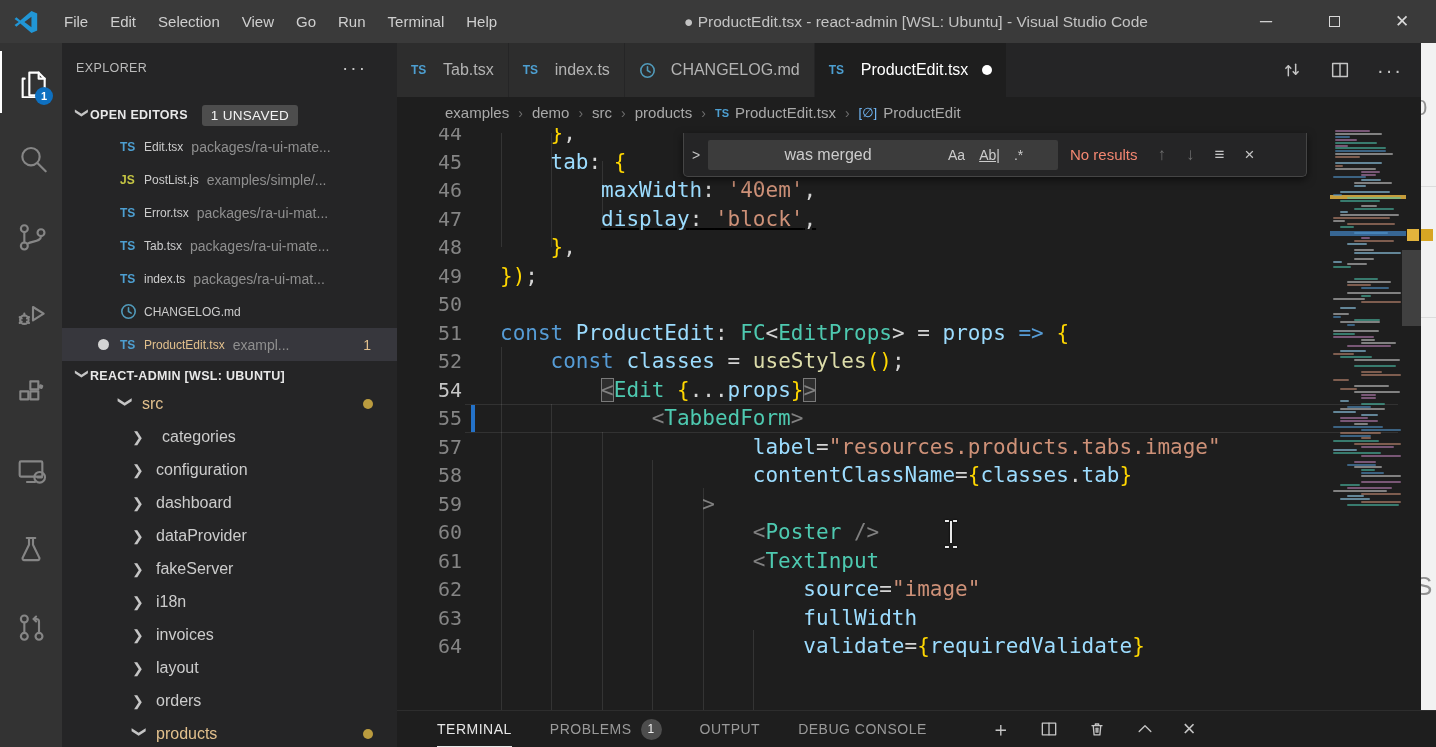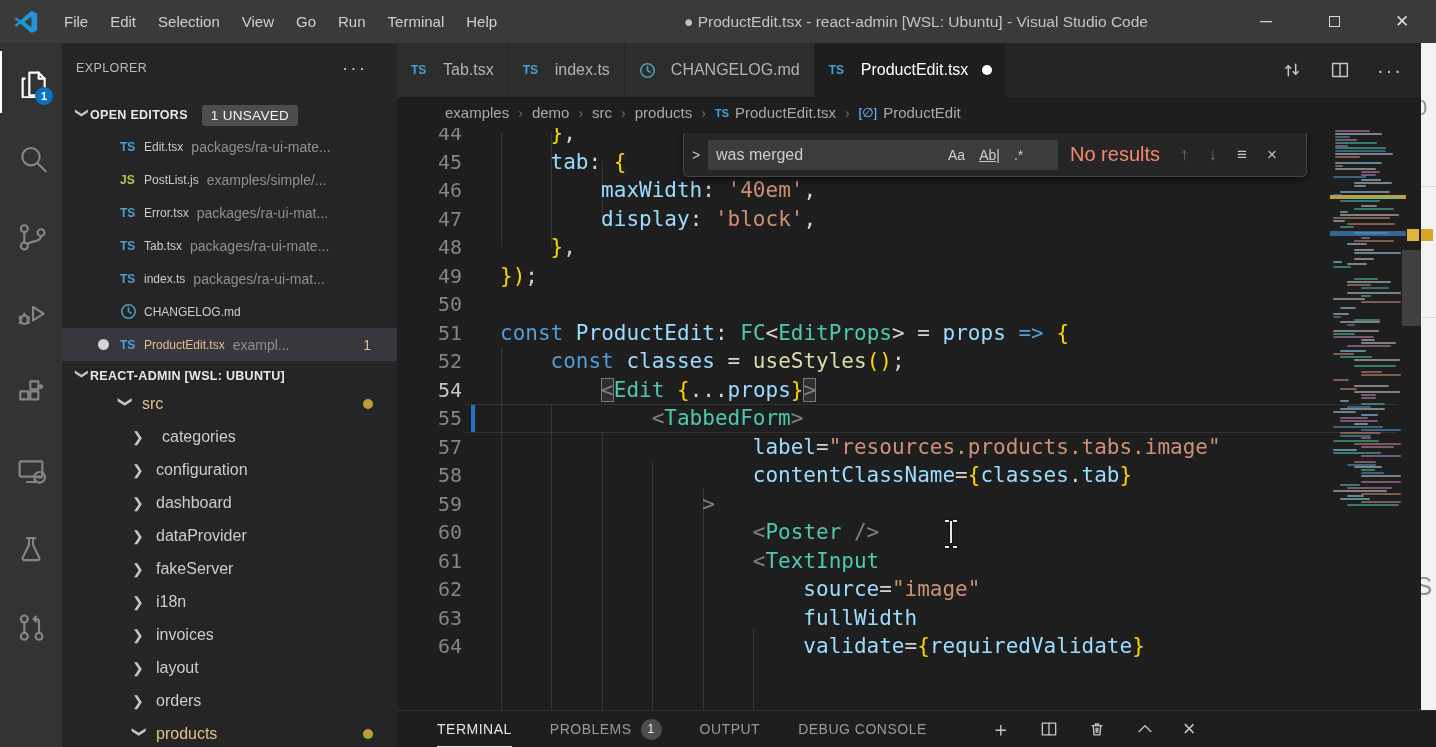--- a/index.html
+++ b/index.html
@@ -103,24 +103,24 @@
     clip-path:polygon(0 0,33% 0,33% 100%,0 100%,0 90%,100% 90%,100% 100%,67% 100%,67% 0,100% 0,100% 10%,0 10%); }
 
   
   #find { left:683px; top:133px; width:624px; height:44px; background:#252526;
     border:1px solid #454545; border-top:none; border-radius:0 0 5px 5px;
     box-shadow:0 3px 8px rgba(0,0,0,.55); z-index:25; display:flex; align-items:center; }
   #find-toggle { width:24px; color:#c5c5c5; font-size:14px; text-align:center; }
   #find-input-wrap { position:relative; width:350px; height:30px; background:#3c3c3c; border-radius:2px;
     display:flex; align-items:center; }
   #find-input { background:transparent; border:none; outline:none; color:#cccccc;
-    font-size:16px; padding:0 8px; width:240px; font-family:"Liberation Sans",sans-serif; }
+    font-size:16px; padding:0 8px; width:240px; font-family:"Liberation Sans",sans-serif;text-align:center; }
   .find-opt { color:#cccccc; font-size:14px; margin-right:14px; }
   .find-opt.ww { text-decoration:underline; }
-  #find-status { color:#f48771; font-size:20px; margin-left:12px; white-space:nowrap; }
+  #find-status { color:#f48771; font-size:15px; margin-left:12px; white-space:nowrap; }
   .find-nav { color:#6e6e6e; font-size:17px; margin-left:20px; }
   .find-act { color:#c5c5c5; font-size:17px; margin-left:20px; }
 
   
   #minimap { left:1330px; top:128px; width:76px; height:582px; z-index:4; }
   .mm-bar { position:absolute; height:2px; border-radius:1px; }
   #mm-gold { position:absolute; left:0; top:67px; width:76px; height:4px; background:rgba(227,179,65,.85); }
   #mm-blue { position:absolute; left:0; top:103px; width:76px; height:5px; background:rgba(58,110,160,.9); }
   #ruler { left:1406px; top:128px; width:15px; height:582px; z-index:4; }
   #ruler-mark { position:absolute; left:1px; top:101px; width:12px; height:12px; background:#e2b33c; }
@@ -413,21 +413,21 @@
           <span>ProductEdit</span>
         </span>
       </div>
 
     <div id="code">
       <div id="curline-box" style="top: 285px;"></div>
       <div id="code-lines">
           <div class="cl"><span class="ln">44</span><span style="padding-left: 153.56px; display: inline-block;"><span class="c-gold">}</span><span class="c-pun">,</span></span></div>
           <div class="cl"><span class="ln">45</span><span style="padding-left: 153.56px; display: inline-block;"><span class="c-var">tab</span><span class="c-pun">: </span><span class="c-gold">{</span></span></div>
           <div class="cl"><span class="ln">46</span><span style="padding-left: 204.12px; display: inline-block;"><span class="c-var">maxWidth</span><span class="c-pun">: </span><span class="c-str">'40em'</span><span class="c-pun">,</span></span></div>
-          <div class="cl"><span class="ln">47</span><span style="padding-left: 204.12px; display: inline-block;"><span class="c-var">display</span><span class="c-pun">: </span><span class="c-str">'block'</span><span class="c-pun">,</span></span></div>
+          <div class="cl"><span class="ln">47</span><span style="padding-left: 204.12px; display: inline-block; text-decoration: underline;"><span class="c-var">display</span><span class="c-pun">: </span><span class="c-str">'block'</span><span class="c-pun">,</span></span></div>
           <div class="cl"><span class="ln">48</span><span style="padding-left: 153.56px; display: inline-block;"><span class="c-gold">}</span><span class="c-pun">,</span></span></div>
           <div class="cl"><span class="ln">49</span><span style="padding-left: 103px; display: inline-block;"><span class="c-gold">})</span><span class="c-pun">;</span></span></div>
           <div class="cl"><span class="ln">50</span><span style="padding-left: 103px; display: inline-block;"></span></div>
           <div class="cl"><span class="ln">51</span><span style="padding-left: 103px; display: inline-block;"><span class="c-kw">const </span><span class="c-var">ProductEdit</span><span class="c-pun">: </span><span class="c-type">FC</span><span class="c-pun">&lt;</span><span class="c-type">EditProps</span><span class="c-pun">&gt;</span><span class="c-pun"> = </span><span class="c-var">props</span><span class="c-pun"> </span><span class="c-kw">=&gt;</span><span class="c-pun"> </span><span class="c-gold">{</span></span></div>
           <div class="cl"><span class="ln">52</span><span style="padding-left: 153.56px; display: inline-block;"><span class="c-kw">const </span><span class="c-var">classes</span><span class="c-pun"> = </span><span class="c-fn">useStyles</span><span class="c-gold">()</span><span class="c-pun">;</span></span></div>
           <div class="cl"><span class="ln cur">54</span><span style="padding-left: 204.12px; display: inline-block;"><span class="c-tag bm">&lt;</span><span class="c-type">Edit</span><span class="c-pun"> </span><span class="c-gold">{</span><span class="c-pun">...</span><span class="c-var">props</span><span class="c-gold">}</span><span class="c-tag bm">&gt;</span></span></div>
           <div class="cl"><span class="ln">55</span><span style="padding-left: 254.68px; display: inline-block;"><span class="c-tag">&lt;</span><span class="c-type">TabbedForm</span><span class="c-tag">&gt;</span></span></div>
           <div class="cl"><span class="ln">57</span><span style="padding-left: 355.8px; display: inline-block;"><span class="c-var">label</span><span class="c-pun">=</span><span class="c-str">"resources.products.tabs.image"</span></span></div>
           <div class="cl"><span class="ln">58</span><span style="padding-left: 355.8px; display: inline-block;"><span class="c-var">contentClassName</span><span class="c-pun">=</span><span class="c-gold">{</span><span class="c-var">classes</span><span class="c-pun">.</span><span class="c-var">tab</span><span class="c-gold">}</span></span></div>
           <div class="cl"><span class="ln">59</span><span style="padding-left: 305.24px; display: inline-block;"><span class="c-tag">&gt;</span></span></div>

